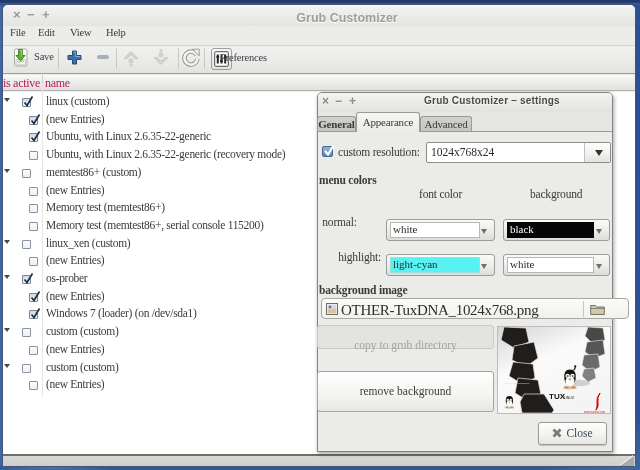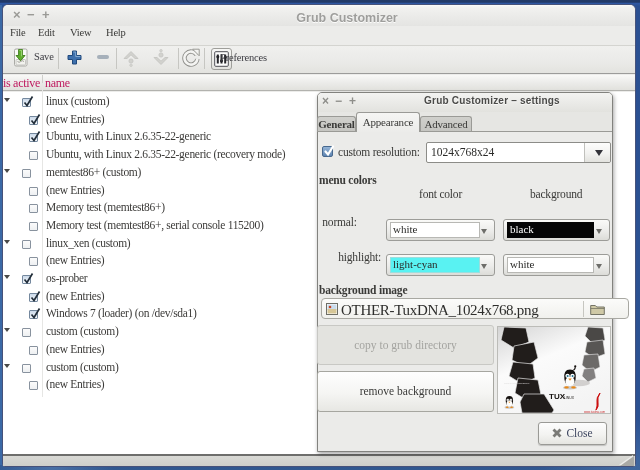--- a/index.html
+++ b/index.html
@@ -288,21 +288,21 @@
     <rect x="1.5" y="6" width="9" height="4.5" fill="#d6c696"></rect>
     <circle cx="4" cy="4" r="1.3" fill="#cc4422"></circle>
   </svg>
   <span class="abs" style="left:19px;top:3px;letter-spacing:-0.3px;">OTHER-TuxDNA_1024x768.png</span>
   <div class="abs" style="left:261px;top:2px;width:1px;height:16px;background:#c6c6c0;"></div>
   <svg class="abs" style="left:268px;top:4px;" width="15" height="13" viewBox="0 0 15 13">
     <path d="M0.7 2.5 L0.7 11.5 L14.3 11.5 L14.3 4 L6.8 4 L5.3 2.5 Z" fill="#cfc9a6" stroke="#68685a" stroke-width="0.9"></path>
     <path d="M0.7 5.5 L14.3 5.5" stroke="#68685a" stroke-width="0.7"></path>
   </svg>
 </div>
-<div class="gbtn" style="left:317px;top:325px;width:177px;height:40px;line-height:38px;background:#e3e3df;border:1px solid #c8c8c4;color:#a4a4a0;">copy to grub directory</div>
+<div class="gbtn" style="left:317px;top:325px;width:177px;height:24px;line-height:38px;background:#e3e3df;border:1px solid #c8c8c4;color:#a4a4a0;">copy to grub directory</div>
 <div class="gbtn" style="left:317px;top:371px;width:177px;height:41px;line-height:39px;background:linear-gradient(180deg,#fefefe 0%,#f5f5f3 55%,#e7e7e3 100%);border:1px solid #a6a6a0;color:#3a3a38;">remove background</div>
 
 <div id="preview">
   <svg width="112" height="86" viewBox="0 0 112 86">
     <defs>
       <linearGradient id="pg" x1="0" y1="0" x2="0.55" y2="1">
         <stop offset="0" stop-color="#d4d4d4"></stop>
           <stop offset="0.45" stop-color="#fbfbfb"></stop>
           <stop offset="1" stop-color="#f4f4f4"></stop>
       </linearGradient>

